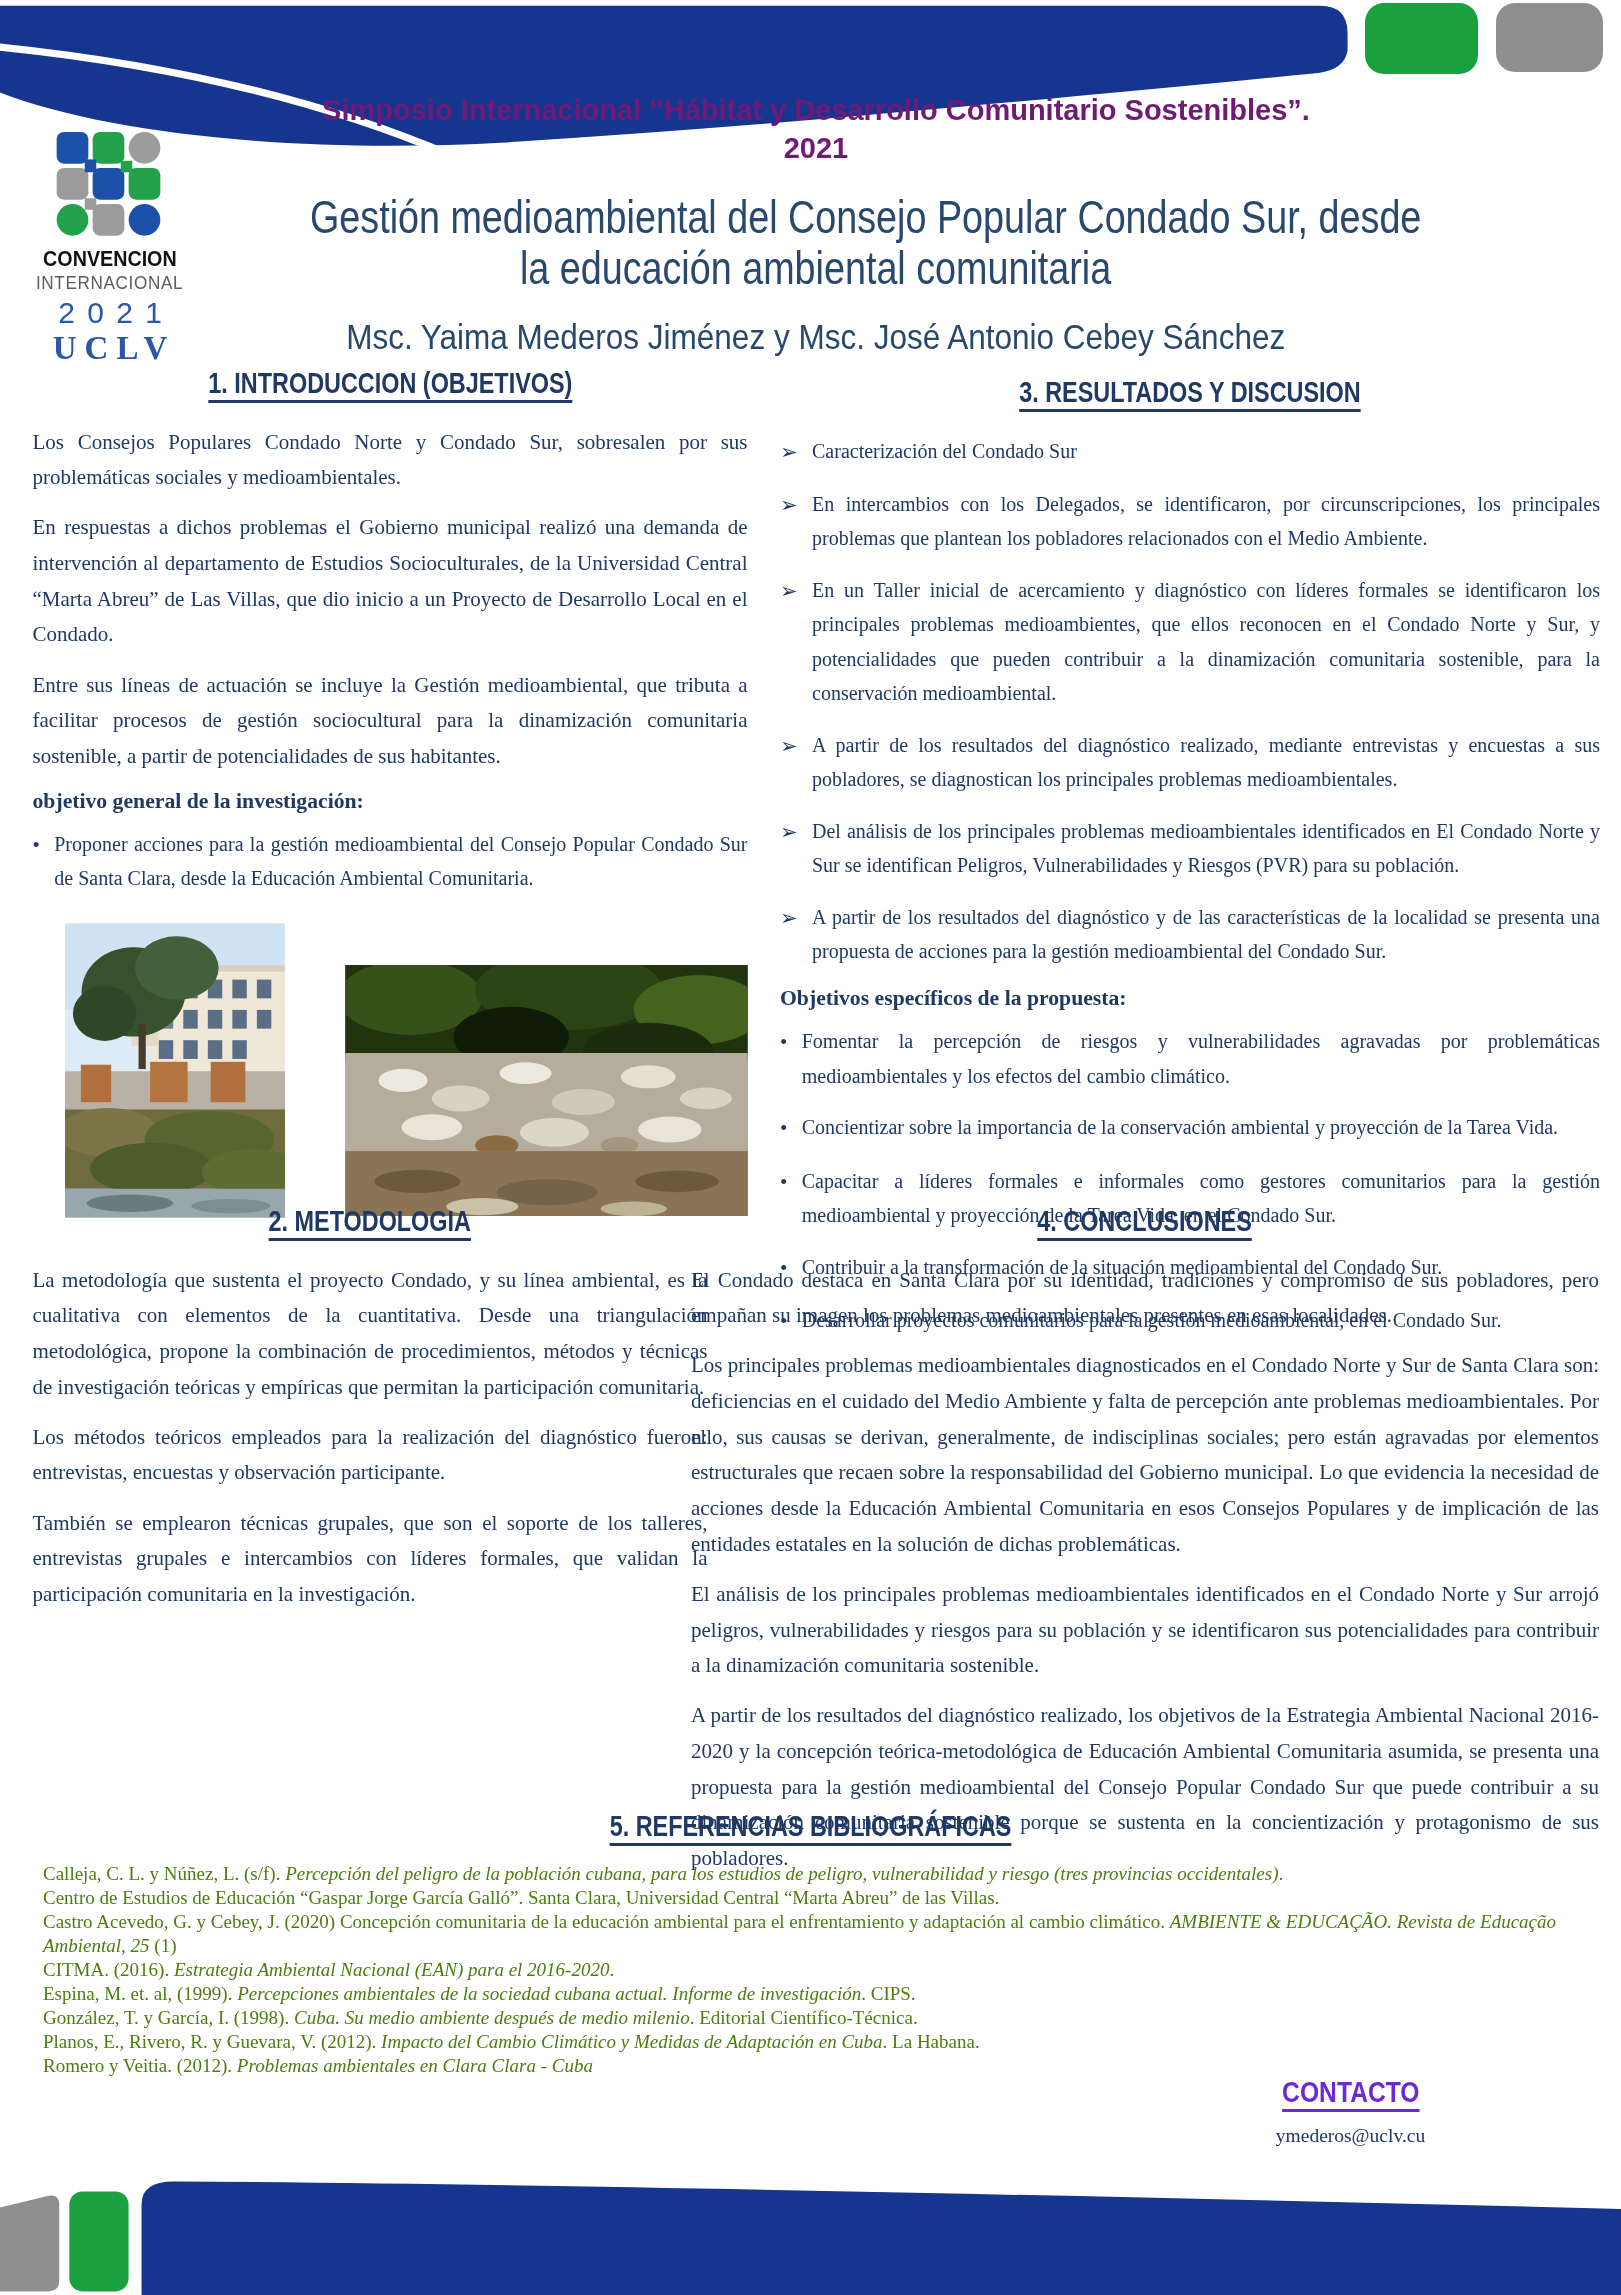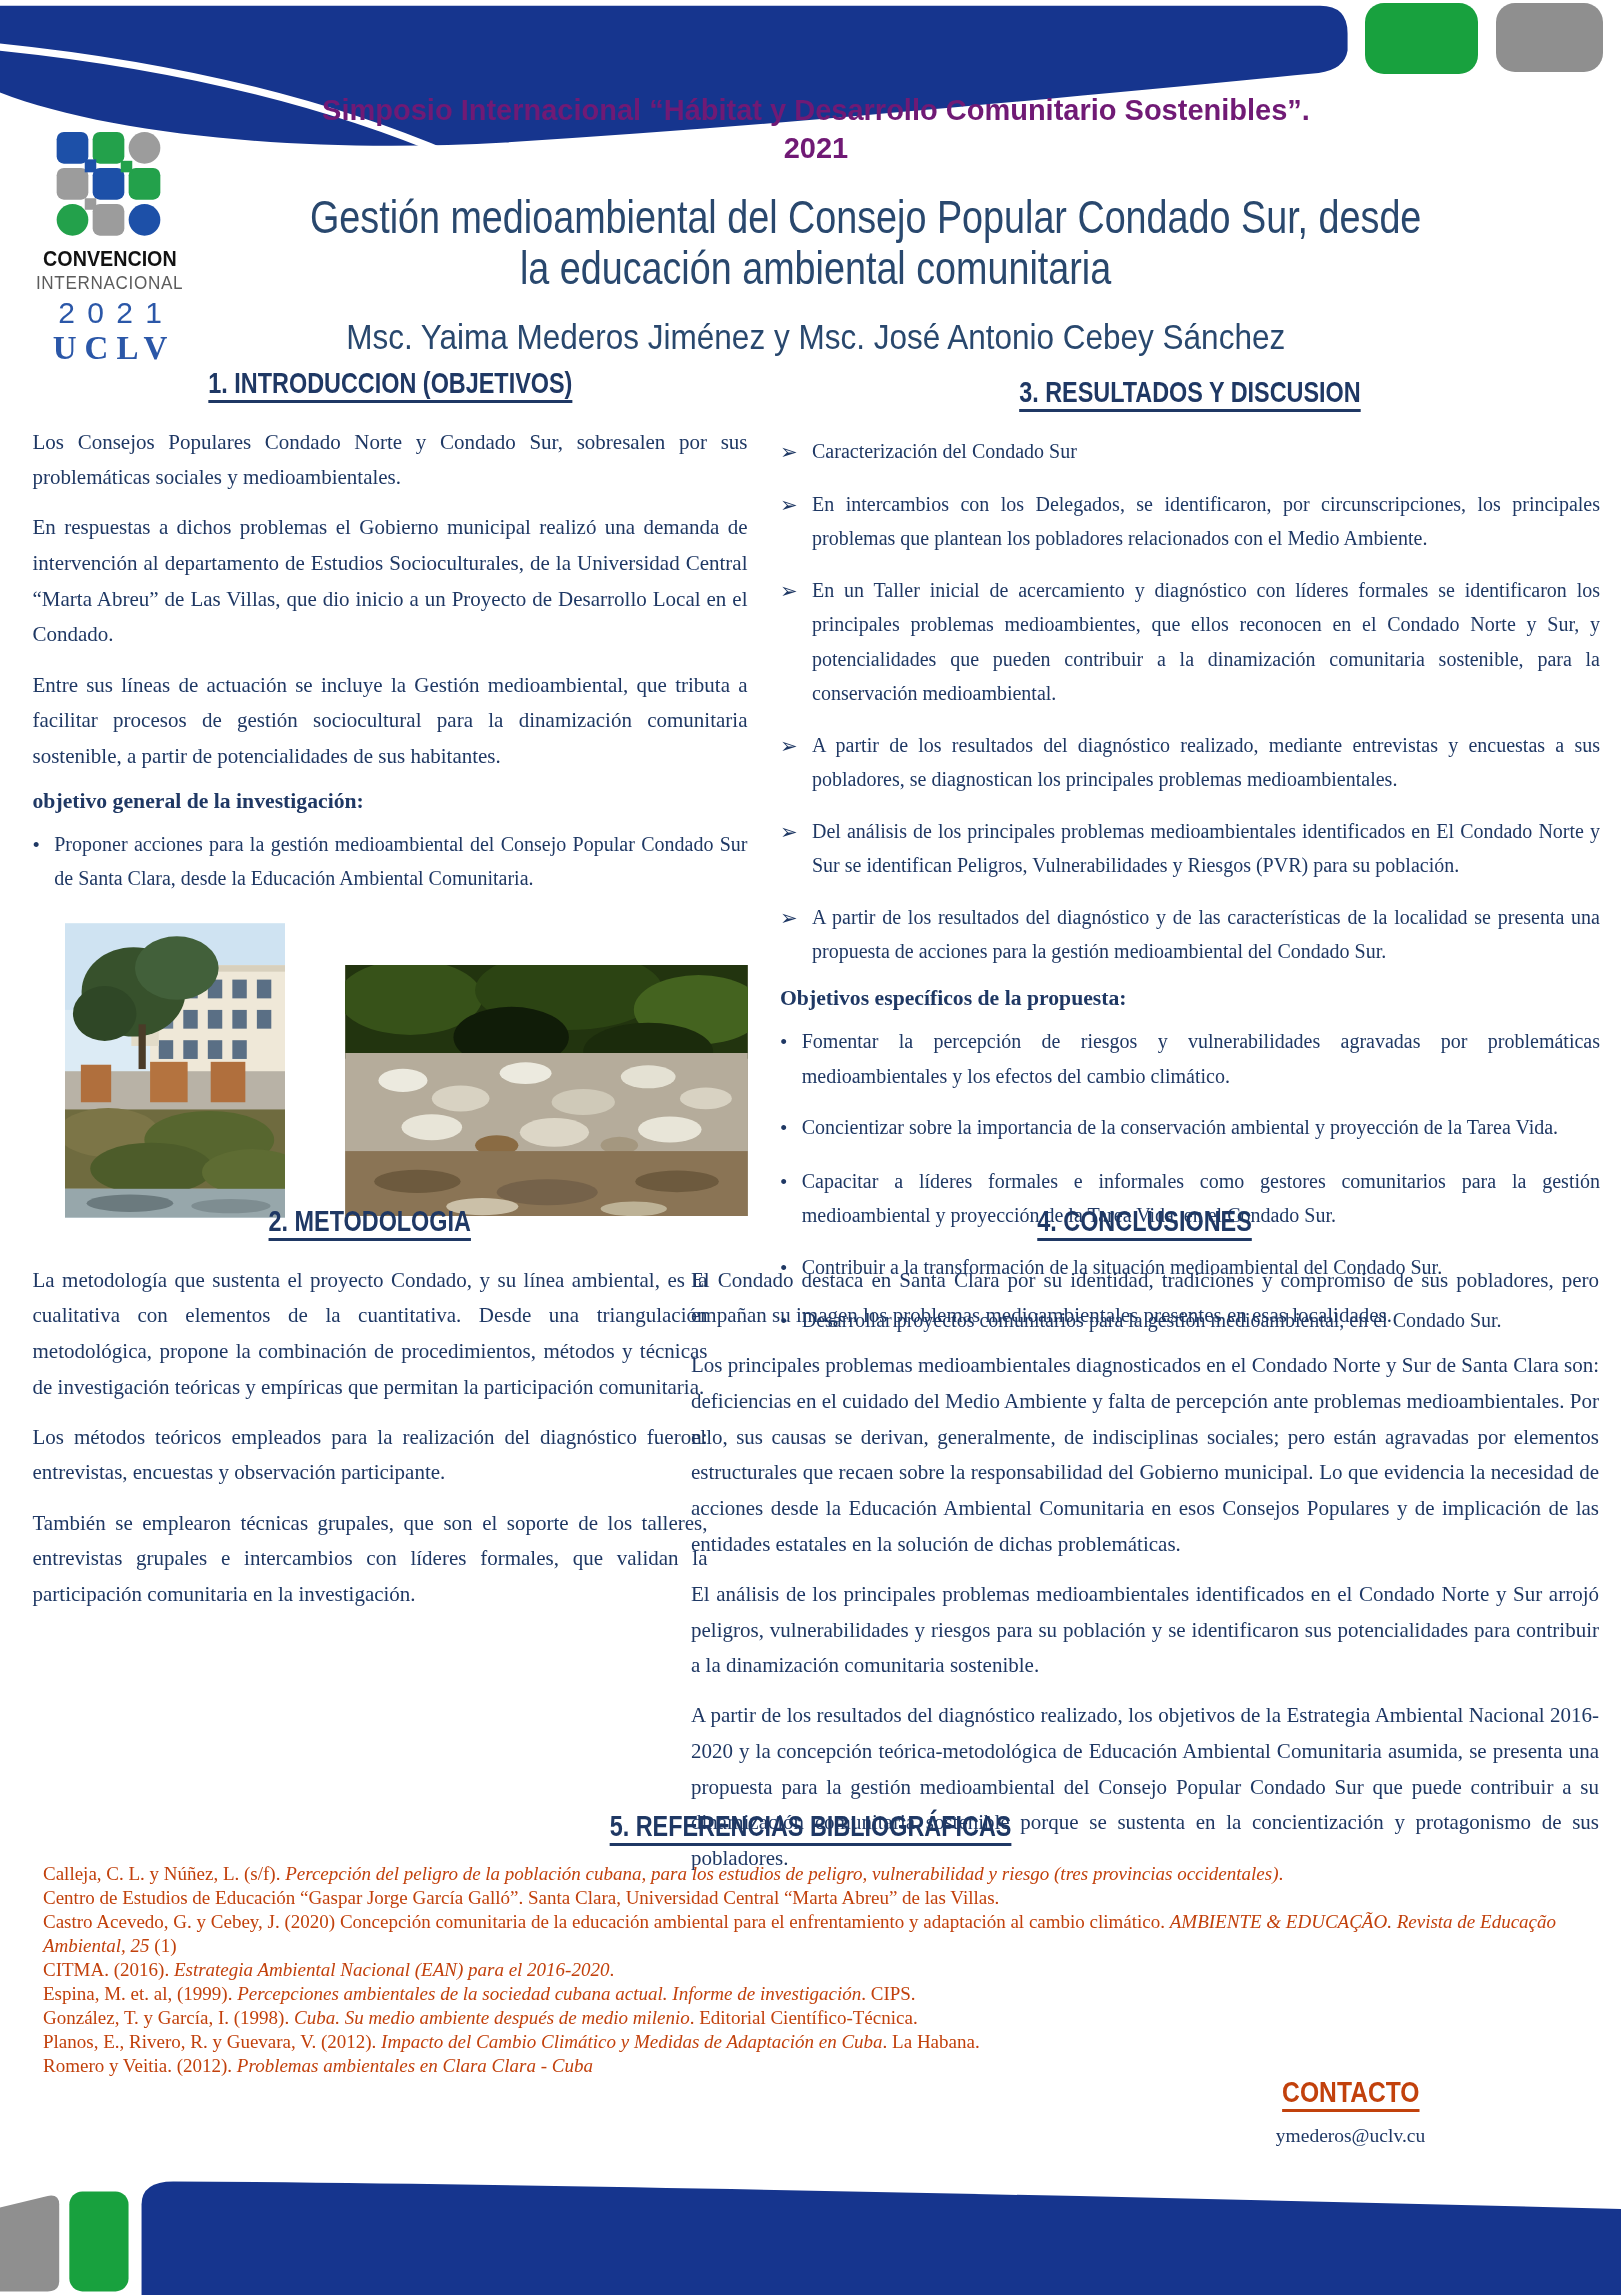--- a/index.html
+++ b/index.html
@@ -57,25 +57,25 @@
   .dot-list .marker{font-family:"Liberation Serif",serif;font-size:21px;line-height:1.72;flex:0 0 auto;}
   .arrow-list .bullet-text,.dot-list .bullet-text{flex:1;font-size:20px;line-height:1.72;text-align:justify;}
 
   
   .photos{position:relative;height:347px;}
   .photo{position:absolute;}
   .photo1{left:32.5px;top:10px;width:220px;height:295px;}
   .photo2{left:312px;top:52px;width:403px;height:251px;}
 
   
-  .ref-item{font-size:19px;line-height:1.26;text-align:left;color:#c2410c;}
+  .ref-item{font-size:19px;line-height:1.26;text-align:left;color:#4d7c0f;}
   #sec-referencias .sec-heading{margin-bottom:19px;}
 
   
-  .contact-heading{font-family:"Liberation Sans",sans-serif;font-weight:700;font-size:29px;color:#c2410c;}
+  .contact-heading{font-family:"Liberation Sans",sans-serif;font-weight:700;font-size:29px;color:#6d28d9;}
   .contact-heading .cond{display:inline-block;transform:scaleX(.85);
                          text-decoration:underline;text-decoration-thickness:2.9px;text-underline-offset:6.5px;}
   .contact-email{font-size:19.5px;margin-top:16px;color:#1f3864;}
 </style>
 </head>
 <body>
 
 <div id="poster">
 
   <svg class="banner-svg" viewBox="0 0 2246 260" preserveAspectRatio="none">

